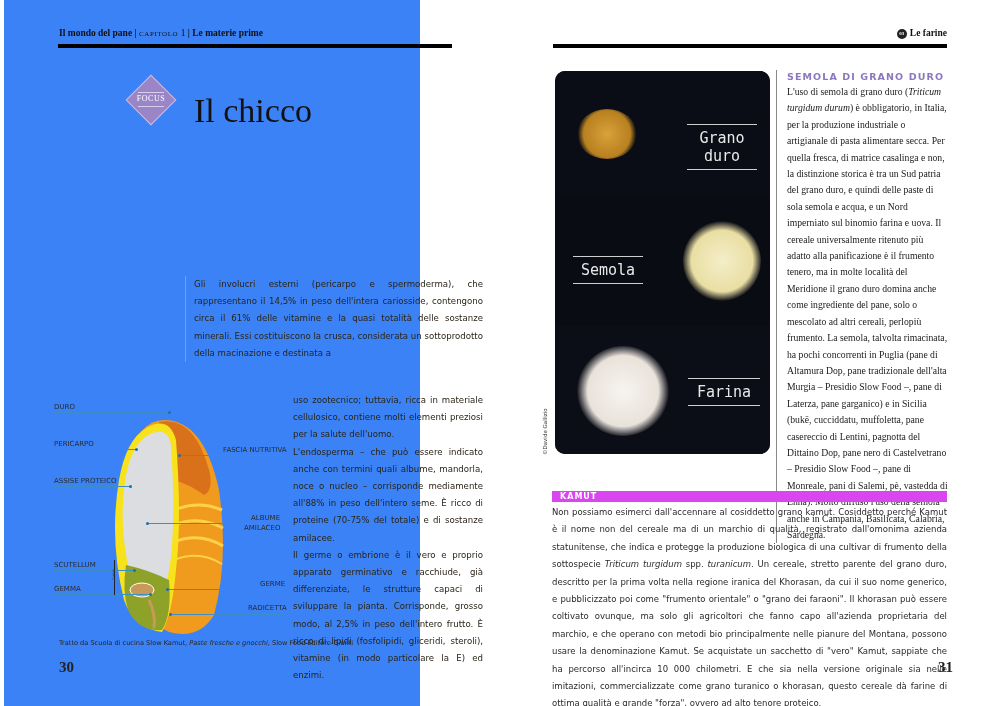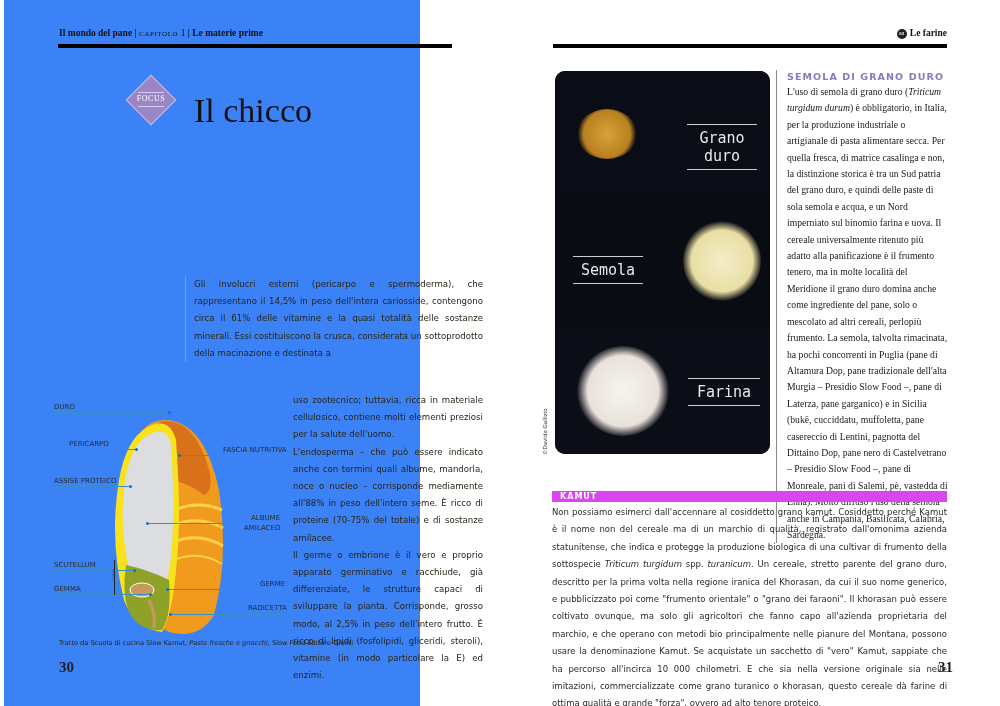--- a/index.html
+++ b/index.html
@@ -107,21 +107,21 @@
 
     <path d="M22 165 Q45 170 65 180 Q68 215 58 230 Q35 232 24 210 Q18 190 22 165 Z" fill="#8ea22a"></path>
     <ellipse cx="38" cy="190" rx="12" ry="7" fill="#c89a5a" stroke="#fff" stroke-width="1"></ellipse>
     <path d="M45 200 Q52 215 50 228" stroke="#c89a5a" stroke-width="3" fill="none"></path>
   </svg>
 
   <div class="diagram-label" style="left:50px; top:403px;">DURO</div>
   <div class="leader" style="left:50px; top:412px; width:115px;"></div>
   <div class="leader-dot" style="left:164px; top:411px;"></div>
 
-  <div class="diagram-label" style="left:50px; top:440px;margin-left:15px;">PERICARPO</div>
+  <div class="diagram-label" style="left:50px; top:440px;">PERICARPO</div>
   <div class="leader" style="left:50px; top:449px; width:82px;"></div>
   <div class="leader-dot" style="left:131px; top:448px;"></div>
 
   <div class="diagram-label" style="left:50px; top:477px;">ASSISE PROTEICO</div>
   <div class="leader" style="left:50px; top:486px; width:76px;"></div>
   <div class="leader-dot" style="left:125px; top:485px;"></div>
 
   <div class="diagram-label" style="left:50px; top:561px;">SCUTELLUM</div>
   <div class="leader" style="left:50px; top:570px; width:80px;"></div>
   <div class="leader-dot" style="left:129px; top:569px;"></div>

